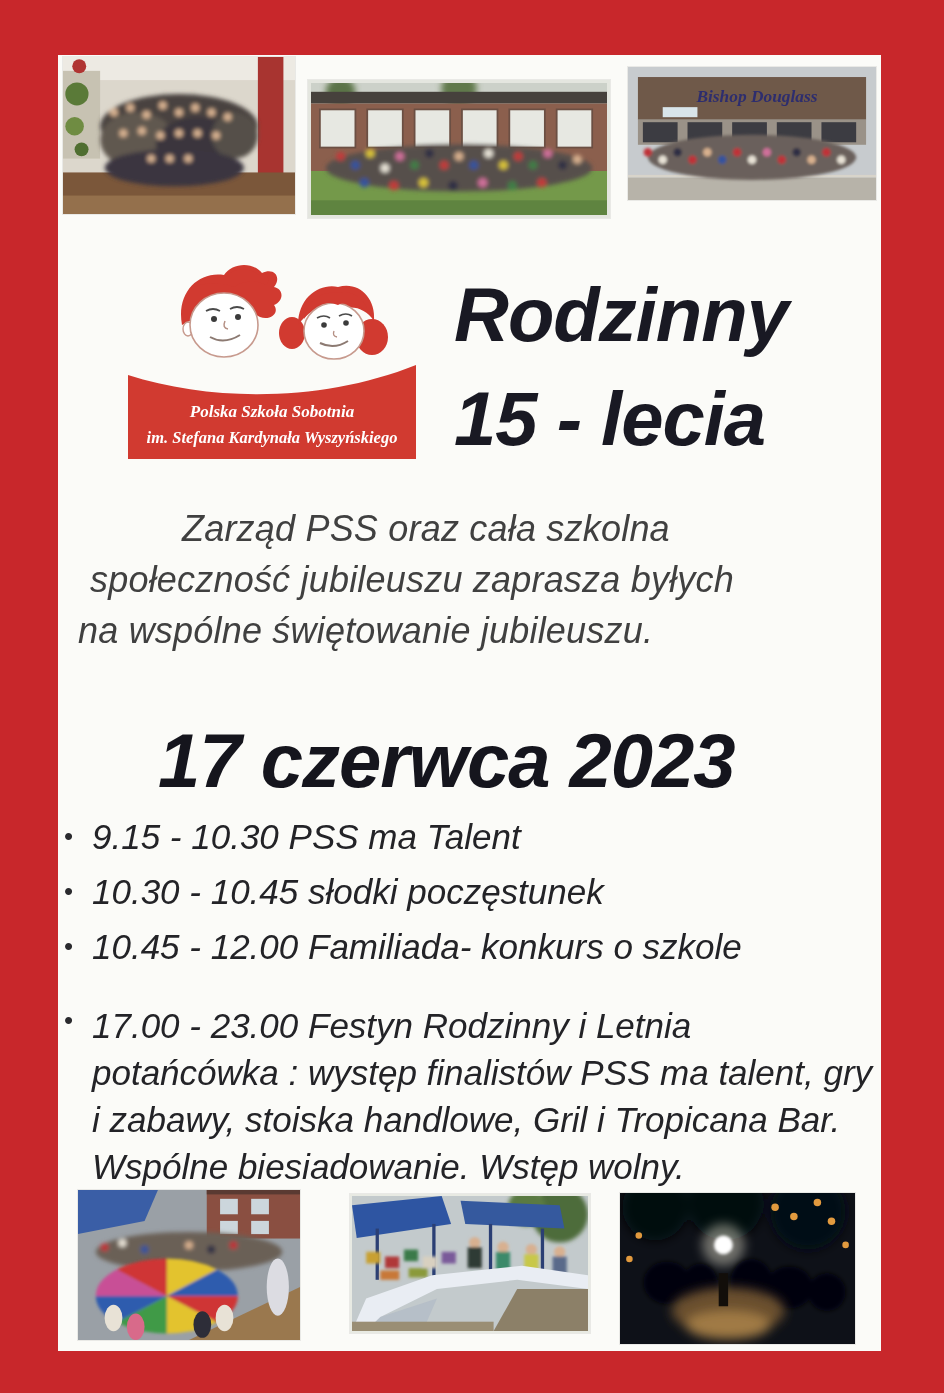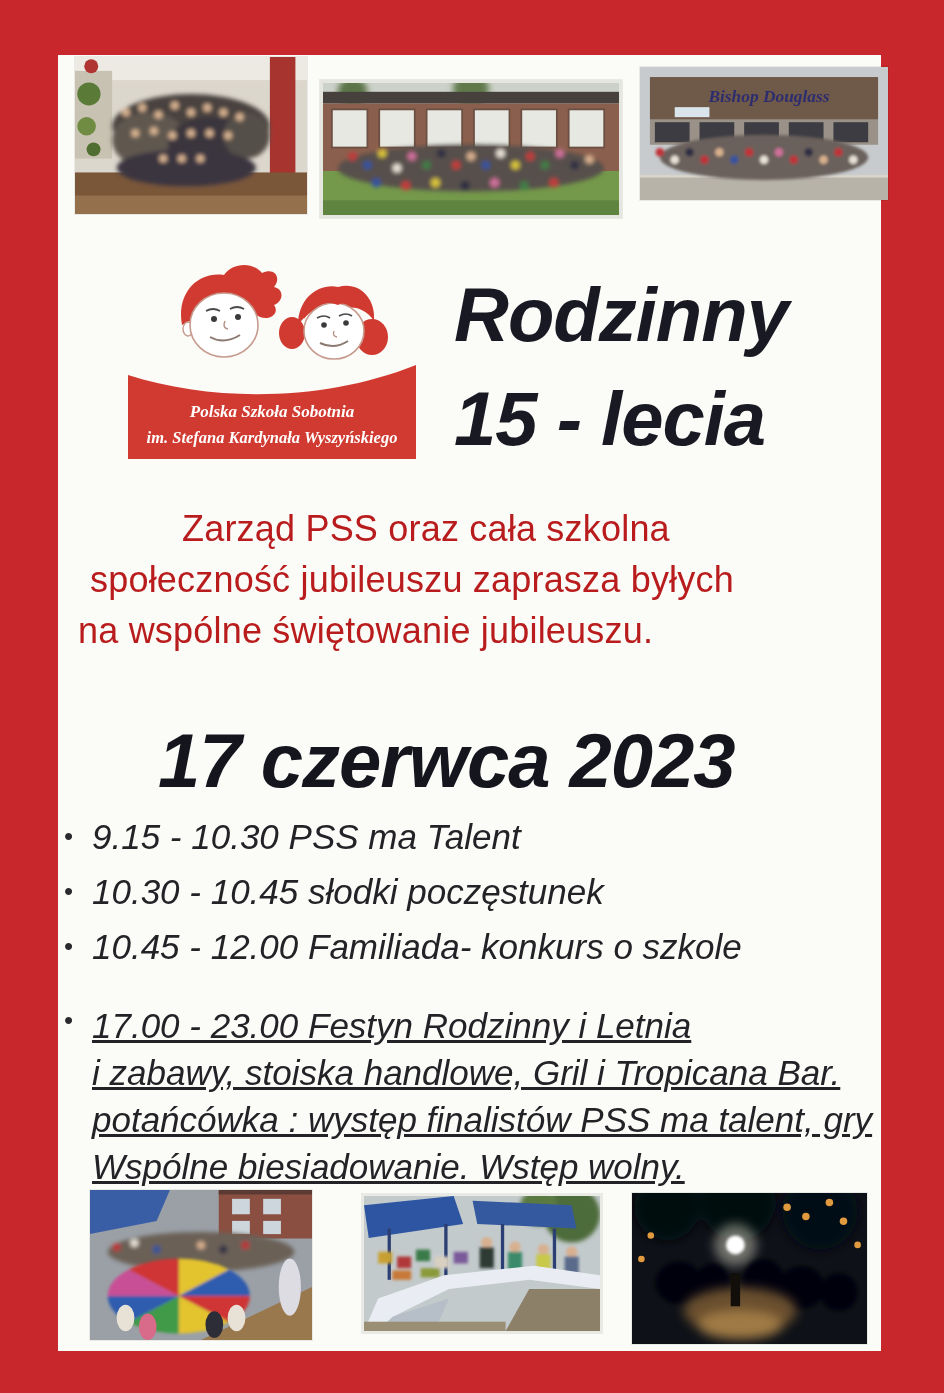--- a/index.html
+++ b/index.html
@@ -9,21 +9,21 @@
   }
   .frame{
     position:relative;width:944px;height:1393px;
     background:#c8272b;
   }
   .poster{
     position:absolute;left:58px;top:55px;width:823px;height:1296px;
     background:#fbfbf8;
   }
   
-  .photo{position:absolute;background:#fff;box-shadow:0 0 0 1px rgba(0,0,0,.07);margin-left:12px;}
+  .photo{position:absolute;background:#fff;box-shadow:0 0 0 1px rgba(0,0,0,.07);}
   .photo svg{display:block;width:100%;height:100%;}
   #photo-tl{left:5px;top:2px;width:232px;height:157px;}
   #photo-tm{left:250px;top:25px;width:302px;height:138px;border:3px solid #e4e6df;box-sizing:border-box;}
   #photo-tr{left:570px;top:12px;width:248px;height:133px;}
   #photo-bl{left:20px;top:1135px;width:222px;height:150px;}
   #photo-bm{left:292px;top:1139px;width:240px;height:139px;border:2px solid #e8eae3;box-sizing:border-box;}
   #photo-br{left:562px;top:1138px;width:235px;height:151px;}
   
   #logo{position:absolute;left:58px;top:200px;width:312px;height:212px;}
   #logo svg{display:block;width:100%;height:100%;}
@@ -32,42 +32,42 @@
   }
   
   .title{
     position:absolute;left:396px;top:208px;width:424px;
     font-size:76px;font-weight:700;font-style:italic;color:#191923;
     line-height:104px;letter-spacing:-1px;white-space:nowrap;
   }
   
   .invitation{
     position:absolute;left:16px;top:448px;width:800px;
-    font-size:36px;color:#b91c1c;line-height:51px;
+    font-size:36px;font-style:italic;color:#404040;line-height:51px;
     letter-spacing:.2px;white-space:nowrap;
   }
   .invitation .l1{padding-left:108px;}
   .invitation .l2{padding-left:16px;}
   .invitation .l3{padding-left:4px;}
   .invitation .l4{padding-left:4px;}
   
   .date-heading{
     position:absolute;left:100px;top:662px;
     font-size:76px;font-weight:700;font-style:italic;color:#15151d;
     letter-spacing:-1px;white-space:nowrap;
   }
   
   .list{position:absolute;left:6px;width:812px;font-size:35px;font-style:italic;color:#232327;}
   #list-morning{top:763px;}
   #list-evening{top:947px;}
   .li{display:flex;align-items:flex-start;margin-bottom:18px;line-height:37px;}
   .bullet{width:28px;flex:0 0 28px;font-size:26px;line-height:37px;color:#2a2a2e;font-style:normal;}
   .li-text{white-space:nowrap;}
   .li-lines{line-height:47px;}
-  .li-lines div{white-space:nowrap;text-decoration:underline;}
+  .li-lines div{white-space:nowrap;}
 </style>
 </head>
 <body>
 
 <svg width="0" height="0" style="position:absolute" aria-hidden="true">
   <defs>
     <filter id="b1" x="-20%" y="-20%" width="140%" height="140%">
         <feGaussianBlur stdDeviation="1"></feGaussianBlur>
       </filter>
     <filter id="b08" x="-20%" y="-20%" width="140%" height="140%">
@@ -271,22 +271,22 @@
         <span class="bullet">•</span>
         <span class="li-text">10.45 - 12.00 Familiada- konkurs o szkole</span>
       </div>
     </div>
 
     <div class="list" id="list-evening">
       <div class="li">
         <span class="bullet">•</span>
         <div class="li-lines">
           <div>17.00 - 23.00 Festyn Rodzinny i Letnia</div>
+          <div>potańcówka : występ finalistów PSS ma talent, gry</div>
           <div>i zabawy, stoiska handlowe, Gril i Tropicana Bar.</div>
-          <div>potańcówka : występ finalistów PSS ma talent, gry</div>
           <div>Wspólne biesiadowanie. Wstęp wolny.</div>
         </div>
       </div>
     </div>
 
     <div class="photo" id="photo-bl">
       <svg viewBox="0 0 100 68" preserveAspectRatio="none">
         <rect width="100" height="68" fill="#9aa0a6"></rect>
         <polygon points="0,0 36,0 30,14 0,20" fill="#3a5ea6"></polygon>
         <rect x="58" y="0" width="42" height="22" fill="#8a4f41"></rect>

